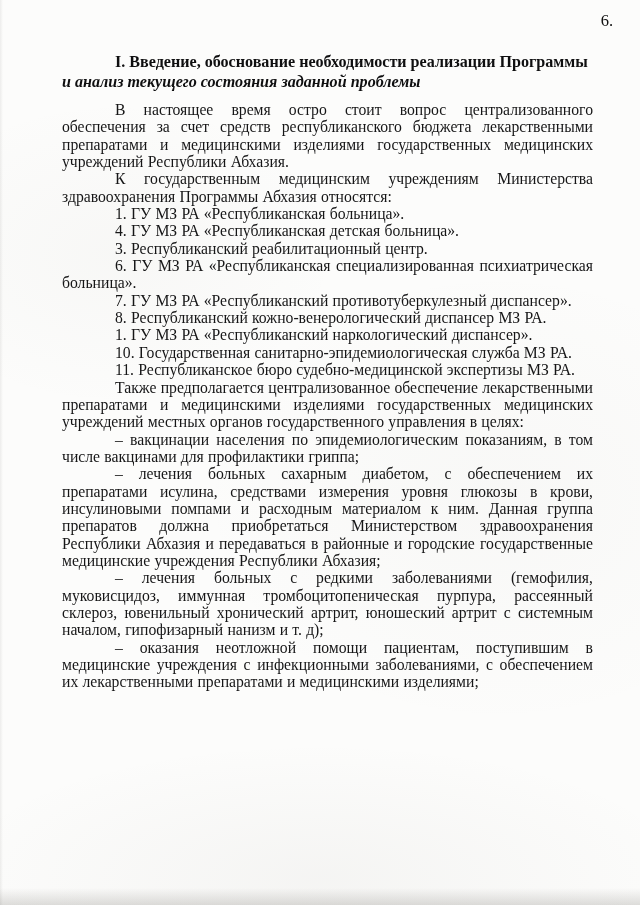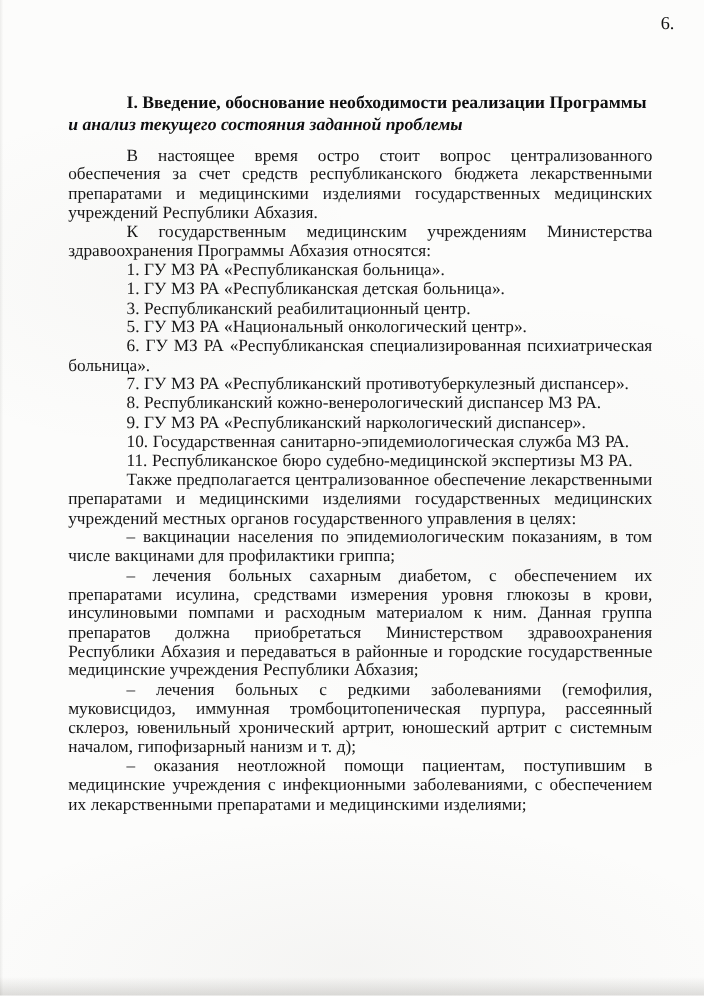--- a/index.html
+++ b/index.html
@@ -41,21 +41,20 @@
     font-weight: bold;
     font-size: 16.1px;
     line-height: 20px;
     margin: 0 0 9px 0;
     color: #0f0f10;
   }
   .doc-heading .h-line-1 {
     padding-left: 53px;
     display: block;
     text-align: justify;
-    margin-top: 32px;
   }
   .doc-heading .h-line-2 {
     display: block;
     font-style: italic;
   }
 
   .body-text {
     font-size: 15.7px;
     line-height: 17.35px;
     text-align: justify;
@@ -99,27 +98,26 @@
 
     <h1 class="doc-heading">
       <span class="h-line-1">I. Введение, обоснование необходимости реализации Программы</span>
       <span class="h-line-2">и анализ текущего состояния заданной проблемы</span>
     </h1>
 
     <div class="body-text">
       <p>В настоящее время остро стоит вопрос централизованного обеспечения за счет средств республиканского бюджета лекарственными препаратами и медицинскими изделиями государственных медицинских учреждений Республики Абхазия.</p>
       <p>К государственным медицинским учреждениям Министерства здравоохранения Программы Абхазия относятся:</p>
       <p>1. ГУ МЗ РА «Республиканская больница».</p>
-      <p>1. ГУ МЗ РА «Республиканская детская больница».</p>
+      <p>4. ГУ МЗ РА «Республиканская детская больница».</p>
       <p>3. Республиканский реабилитационный центр.</p>
-      <p>5. ГУ МЗ РА «Национальный онкологический центр».</p>
       <p>6. ГУ МЗ РА «Республиканская специализированная психиатрическая больница».</p>
       <p>7. ГУ МЗ РА «Республиканский противотуберкулезный диспансер».</p>
       <p>8. Республиканский кожно-венерологический диспансер МЗ РА.</p>
-      <p>9. ГУ МЗ РА «Республиканский наркологический диспансер».</p>
+      <p>1. ГУ МЗ РА «Республиканский наркологический диспансер».</p>
       <p>10. Государственная санитарно-эпидемиологическая служба МЗ РА.</p>
       <p>11. Республиканское бюро судебно-медицинской экспертизы МЗ РА.</p>
       <p>Также предполагается централизованное обеспечение лекарственными препаратами и медицинскими изделиями государственных медицинских учреждений местных органов государственного управления в целях:</p>
       <p>– вакцинации населения по эпидемиологическим показаниям, в том числе вакцинами для профилактики гриппа;</p>
       <p>– лечения больных сахарным диабетом, с обеспечением их препаратами исулина, средствами измерения уровня глюкозы в крови, инсулиновыми помпами и расходным материалом к ним. Данная группа препаратов должна приобретаться Министерством здравоохранения Республики Абхазия и передаваться в районные и городские государственные медицинские учреждения Республики Абхазия;</p>
       <p>– лечения больных с редкими заболеваниями (гемофилия, муковисцидоз, иммунная тромбоцитопеническая пурпура, рассеянный склероз, ювенильный хронический артрит, юношеский артрит с системным началом, гипофизарный нанизм и т. д);</p>
       <p>– оказания неотложной помощи пациентам, поступившим в медицинские учреждения с инфекционными заболеваниями, с обеспечением их лекарственными препаратами и медицинскими изделиями;</p>
     </div>
 
   </div>

